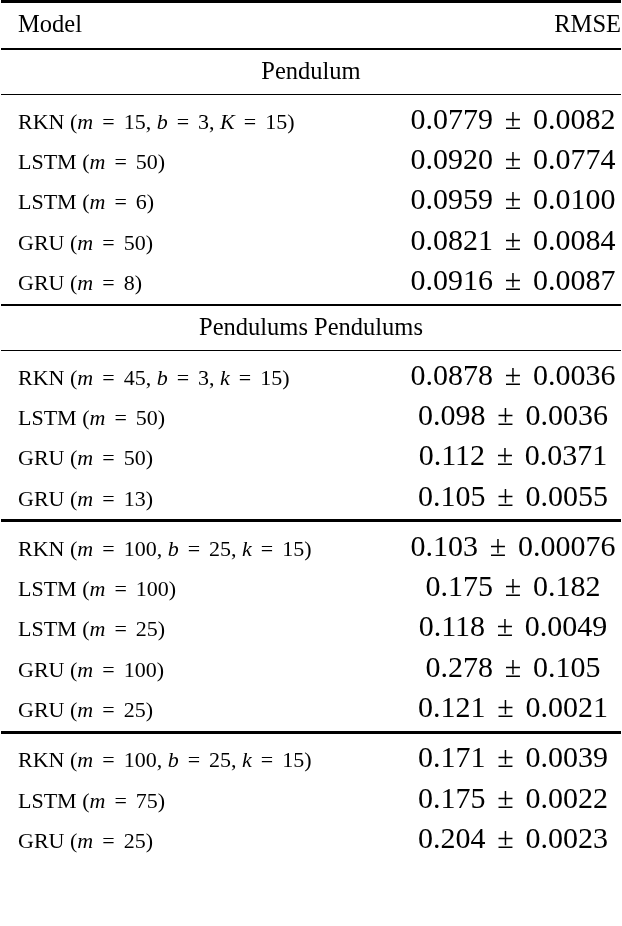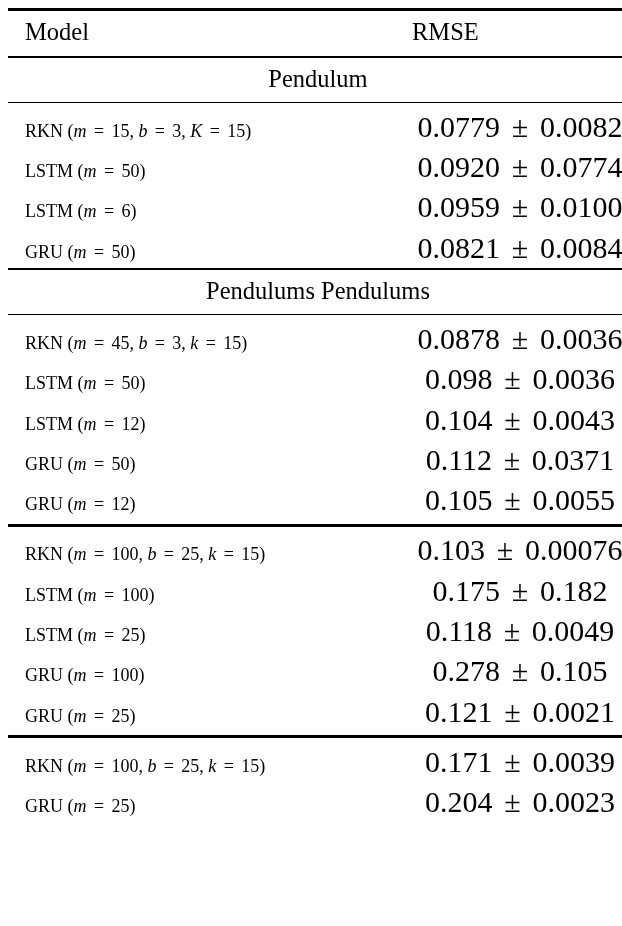--- a/index.html
+++ b/index.html
@@ -12,21 +12,21 @@
     height: 926px;
     font-family: "Liberation Serif", "DejaVu Serif", serif;
     color: #000000;
     -webkit-font-smoothing: antialiased;
   }
 
   .table-wrap {
     width: 622px;
     height: 670px;
     box-sizing: border-box;
-    padding: 8px;
+    padding: 0;
     position: relative;
   }
 
   table.results {
     border-collapse: collapse;
     width: 620px;
     margin: 0 auto;
     table-layout: fixed;
   }
 
@@ -62,39 +62,39 @@
     font-size: 24.5px;
     line-height: 1.0;
     padding: 9px 0 11px 0;
     vertical-align: baseline;
   }
   th.col-head.model {
     text-align: left;
     padding-left: 17px;
   }
   th.col-head.rmse {
-    text-align: left;
+    text-align: right;
     padding-right: 0;
   }
 
   
   td.section-head {
     text-align: center;
     font-size: 24.5px;
     line-height: 1.0;
     padding: 9px 0 11px 0;
     vertical-align: baseline;
     margin-left: 32px;
   }
 
   
   td.model-cell {
     text-align: left;
     padding-left: 17px;
-    font-size: 18px;
+    font-size: 22px;
     line-height: 1.0;
     padding-top: 5.2px;
     padding-bottom: 5.2px;
     white-space: nowrap;
     vertical-align: baseline;
   }
   td.rmse-cell {
     text-align: center;
     font-size: 30px;
     line-height: 1.0;
@@ -168,47 +168,47 @@
           <td class="rmse-cell">0.0920 <span class="pm">±</span> 0.0774</td>
         </tr>
         <tr class="data-row">
           <td class="model-cell"><span class="mnum">LSTM</span> <span class="paren">(</span><span class="mvar">m</span> <span class="mop">=</span> <span class="mnum">6</span><span class="paren">)</span></td>
           <td class="rmse-cell">0.0959 <span class="pm">±</span> 0.0100</td>
         </tr>
         <tr class="data-row">
           <td class="model-cell"><span class="mnum">GRU</span> <span class="paren">(</span><span class="mvar">m</span> <span class="mop">=</span> <span class="mnum">50</span><span class="paren">)</span></td>
           <td class="rmse-cell">0.0821 <span class="pm">±</span> 0.0084</td>
         </tr>
+        <tr class="data-row last-in-group">
+          <td class="model-cell"><span class="mnum">GRU</span> <span class="paren">(</span><span class="mvar">m</span> <span class="mop">=</span> <span class="mnum">8</span><span class="paren">)</span></td>
+          <td class="rmse-cell">0.0916 <span class="pm">±</span> 0.0087</td>
+        </tr>
         <tr class="rule-thick">
           <td colspan="2"></td>
         </tr>
         <tr>
           <td class="section-head" colspan="2">Pendulums Pendulums</td>
         </tr>
         <tr class="rule-mid">
           <td colspan="2"></td>
         </tr>
         <tr class="data-row first-in-group">
           <td class="model-cell"><span class="mnum">RKN</span> <span class="paren">(</span><span class="mvar">m</span> <span class="mop">=</span> <span class="mnum">45</span><span class="mnum">,</span> <span class="mvar">b</span> <span class="mop">=</span> <span class="mnum">3</span><span class="mnum">,</span> <span class="mvar">k</span> <span class="mop">=</span> <span class="mnum">15</span><span class="paren">)</span></td>
           <td class="rmse-cell">0.0878 <span class="pm">±</span> 0.0036</td>
         </tr>
         <tr class="data-row">
           <td class="model-cell"><span class="mnum">LSTM</span> <span class="paren">(</span><span class="mvar">m</span> <span class="mop">=</span> <span class="mnum">50</span><span class="paren">)</span></td>
           <td class="rmse-cell">0.098 <span class="pm">±</span> 0.0036</td>
         </tr>
         <tr class="data-row">
-          <td class="model-cell"><span class="mnum">LSTM</span> <span class="paren">(</span><span class="mvar">m</span> <span class="mop">=</span> <span class="mnum">12</span><span class="paren">)</span></td>
-          <td class="rmse-cell">0.104 <span class="pm">±</span> 0.0043</td>
-        </tr>
-        <tr class="data-row">
           <td class="model-cell"><span class="mnum">GRU</span> <span class="paren">(</span><span class="mvar">m</span> <span class="mop">=</span> <span class="mnum">50</span><span class="paren">)</span></td>
           <td class="rmse-cell">0.112 <span class="pm">±</span> 0.0371</td>
         </tr>
         <tr class="data-row last-in-group">
-          <td class="model-cell"><span class="mnum">GRU</span> <span class="paren">(</span><span class="mvar">m</span> <span class="mop">=</span> <span class="mnum">12</span><span class="paren">)</span></td>
+          <td class="model-cell"><span class="mnum">GRU</span> <span class="paren">(</span><span class="mvar">m</span> <span class="mop">=</span> <span class="mnum">13</span><span class="paren">)</span></td>
           <td class="rmse-cell">0.105 <span class="pm">±</span> 0.0055</td>
         </tr>
         <tr class="rule-thick">
           <td colspan="2"></td>
         </tr>
         <tr class="rule-mid">
           <td colspan="2"></td>
         </tr>
         <tr class="data-row first-in-group">
           <td class="model-cell"><span class="mnum">RKN</span> <span class="paren">(</span><span class="mvar">m</span> <span class="mop">=</span> <span class="mnum">100</span><span class="mnum">,</span> <span class="mvar">b</span> <span class="mop">=</span> <span class="mnum">25</span><span class="mnum">,</span> <span class="mvar">k</span> <span class="mop">=</span> <span class="mnum">15</span><span class="paren">)</span></td>
@@ -232,20 +232,24 @@
         </tr>
         <tr class="rule-thick">
           <td colspan="2"></td>
         </tr>
         <tr class="rule-mid">
           <td colspan="2"></td>
         </tr>
         <tr class="data-row first-in-group">
           <td class="model-cell"><span class="mnum">RKN</span> <span class="paren">(</span><span class="mvar">m</span> <span class="mop">=</span> <span class="mnum">100</span><span class="mnum">,</span> <span class="mvar">b</span> <span class="mop">=</span> <span class="mnum">25</span><span class="mnum">,</span> <span class="mvar">k</span> <span class="mop">=</span> <span class="mnum">15</span><span class="paren">)</span></td>
           <td class="rmse-cell">0.171 <span class="pm">±</span> 0.0039</td>
+        </tr>
+        <tr class="data-row">
+          <td class="model-cell"><span class="mnum">LSTM</span> <span class="paren">(</span><span class="mvar">m</span> <span class="mop">=</span> <span class="mnum">75</span><span class="paren">)</span></td>
+          <td class="rmse-cell">0.175 <span class="pm">±</span> 0.0022</td>
         </tr>
         <tr class="data-row last-in-group">
           <td class="model-cell"><span class="mnum">GRU</span> <span class="paren">(</span><span class="mvar">m</span> <span class="mop">=</span> <span class="mnum">25</span><span class="paren">)</span></td>
           <td class="rmse-cell">0.204 <span class="pm">±</span> 0.0023</td>
         </tr>
       </tbody>
   </table>
 </div>
 
 </body></html>

